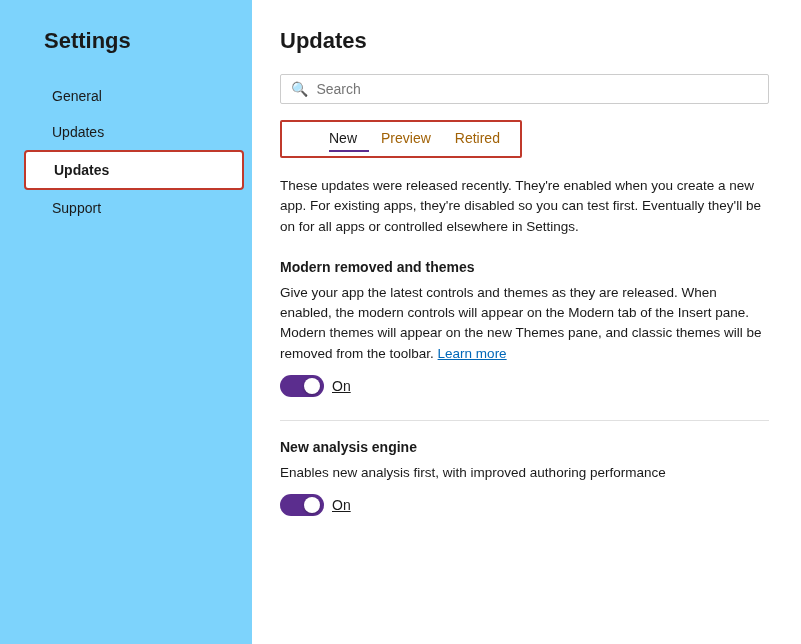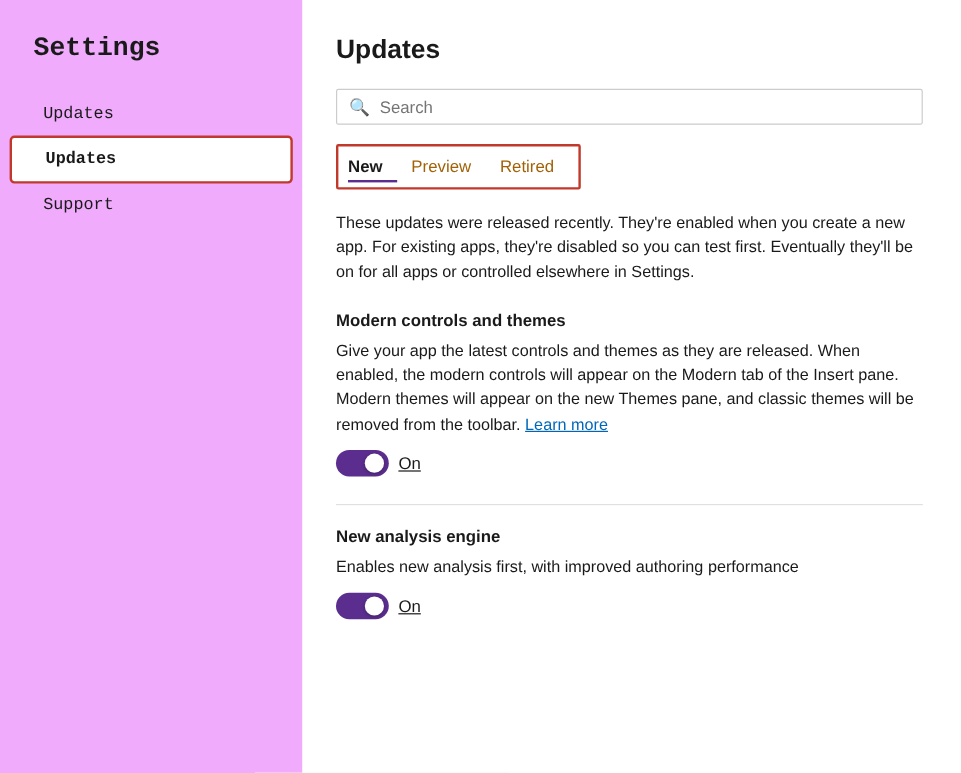--- a/index.html
+++ b/index.html
@@ -9,24 +9,23 @@
       background: #f3f3f3;
       display: flex;
       height: 644px;
       width: 801px;
       overflow: hidden;
     }
 
     
     .sidebar {
       width: 252px;
-      background: #f0abfc;
-      padding: 28px 0 0 0;
+      background: #7dd3fc;
+      padding: 28px 0 0 16px;
       flex-shrink: 0;
-      font-family: Liberation Mono, monospace;
     }
     .sidebar-title {
       font-size: 22px;
       font-weight: 600;
       color: #1a1a1a;
       padding: 0 0 24px 28px;
     }
     .sidebar-item {
       padding: 10px 16px 10px 28px;
       cursor: pointer;
@@ -90,23 +89,24 @@
       padding: 4px 8px;
     }
     .tab {
       padding: 4px 12px;
       cursor: pointer;
       font-size: 14px;
       color: #a16207;
       border-bottom: 2px solid transparent;
     }
     .tab.active {
-      font-weight: 700;
+      font-weight: 400;
       color: #1a1a1a;
       border-bottom: 2px solid #5b2d8e;
+      margin-left: 39px;
     }
     .tab:first-child {
       padding-left: 0;
     }
 
     
     .description {
       font-size: 13.5px;
       color: #1a1a1a;
       line-height: 1.5;
@@ -180,20 +180,23 @@
       border-top: 1px solid #e0e0e0;
       margin: 18px 0;
     }
   </style>
 </head>
 <body>
 
 <aside class="sidebar">
   <div class="sidebar-title">Settings</div>
   <div class="sidebar-item">
+    <span>General</span>
+  </div>
+  <div class="sidebar-item">
     <span>Updates</span>
   </div>
   <div class="sidebar-item active">
     <span>Updates</span>
   </div>
   <div class="sidebar-item">
     <span>Support</span>
   </div>
 </aside>
 
@@ -217,21 +220,21 @@
     <div class="tab">
       <span>Retired</span>
     </div>
   </div>
 
   
   <div class="description">These updates were released recently. They're enabled when you create a new app. For existing apps, they're disabled so you can test first. Eventually they'll be on for all apps or controlled elsewhere in Settings.</div>
 
   
   <div class="section">
-    <div class="section-title">Modern controls and themes</div>
+    <div class="section-title">Modern removed and themes</div>
     <div class="section-desc">
       <span>Give your app the latest controls and themes as they are released. When enabled, the modern controls will appear on the Modern tab of the Insert pane. Modern themes will appear on the new Themes pane, and classic themes will be removed from the toolbar.</span>
       <span> </span><a class="learn-more">Learn more</a>
     </div>
     <div class="toggle-row">
       <div class="toggle">
         <div class="toggle-track"></div>
         <div class="toggle-thumb"></div>
       </div>
       <span class="toggle-label">On</span>

